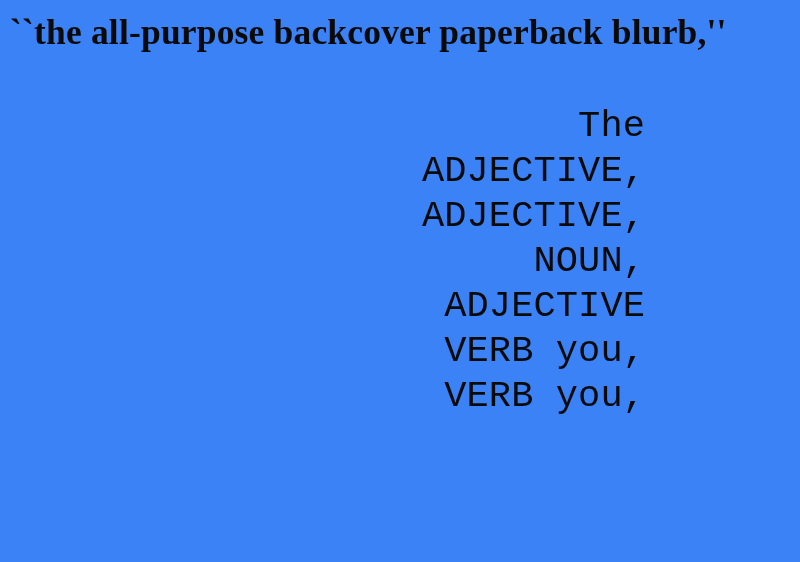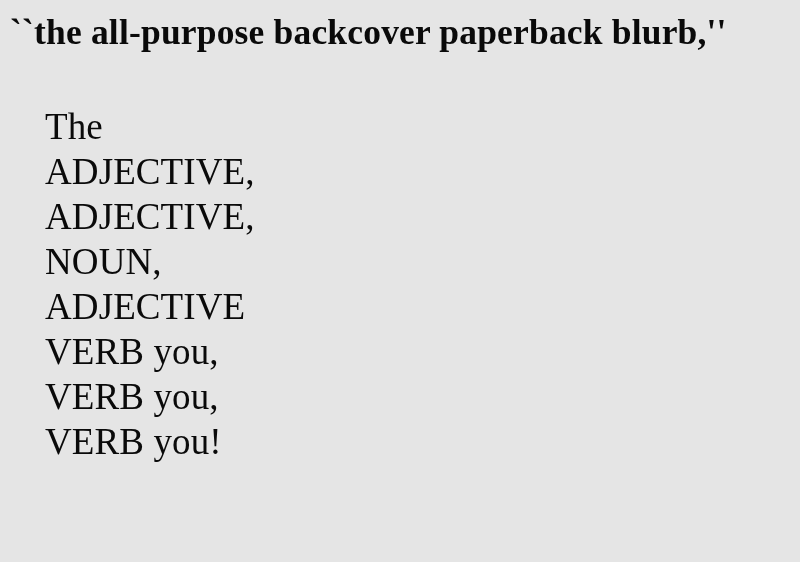--- a/index.html
+++ b/index.html
@@ -14,21 +14,21 @@
     overflow: hidden;
     font-family: "Liberation Serif", "DejaVu Serif", serif;
     color: #000000;
     -webkit-font-smoothing: antialiased;
   }
 
   .page {
     position: relative;
     width: 800px;
     height: 562px;
-    background: #e5e5e5;
+    background: #3b82f6;
   }
 
   
   .heading {
     position: absolute;
     left: 10px;
     top: 8px;
     width: 785px;
     white-space: nowrap;
     font-family: "Liberation Serif", "DejaVu Serif", serif;
@@ -44,40 +44,40 @@
   
   .blurb {
     position: absolute;
     left: 45px;
     top: 104px;
     width: 600px;
   }
 
   .blurb-line {
     display: block;
-    font-family: Liberation Serif, serif;
+    font-family: Liberation Mono, monospace;
     font-size: 37px;
     font-weight: 400;
     line-height: 45px;
     white-space: pre;
     color: #0a0a0a;
     letter-spacing: 0.1px;
+    text-align: right;
   }
 </style>
 </head>
 <body style="background: rgb(255, 255, 255); color: rgb(0, 0, 0);">
 
 <div class="page">
 
   <div class="heading">``the all-purpose backcover paperback blurb,''</div>
 
   <div class="blurb">
     <span class="blurb-line">The</span>
     <span class="blurb-line">ADJECTIVE,</span>
     <span class="blurb-line">ADJECTIVE,</span>
     <span class="blurb-line">NOUN,</span>
     <span class="blurb-line">ADJECTIVE</span>
     <span class="blurb-line">VERB you,</span>
     <span class="blurb-line">VERB you,</span>
-    <span class="blurb-line">VERB you!</span>
   </div>
 
 </div>
 
 </body></html>

